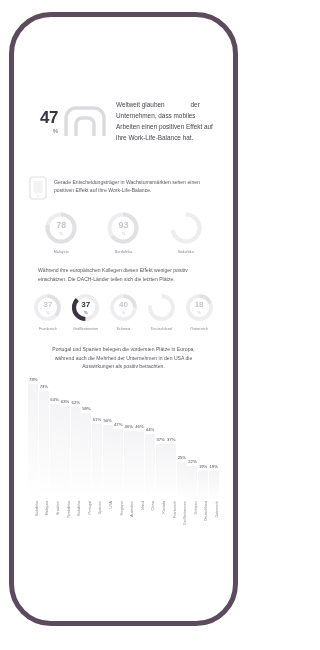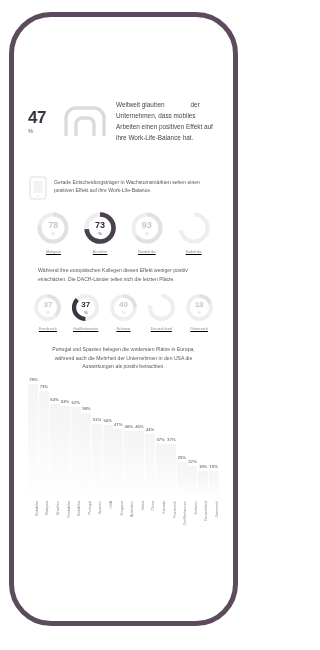--- a/index.html
+++ b/index.html
@@ -55,21 +55,21 @@
   .hero {
     display: flex;
     align-items: center;
     margin-top: 74px;
     gap: 4px;
   }
 
   .hero-num {
     flex: 0 0 auto;
     width: 30px;
-    text-align: left;
+    text-align: right;
     color: #3b3440;
   }
   .hero-num .n {
     font-size: 17px;
     font-weight: bold;
     letter-spacing: -0.5px;
     line-height: 1;
   }
   .hero-num .pct {
     font-size: 6px;
@@ -110,21 +110,20 @@
     padding-top: 3px;
   }
 
   
   .donut-row {
     display: flex;
     justify-content: space-between;
     align-items: flex-end;
     margin-top: 10px;
     padding: 0 2px;
-    text-decoration: underline;
   }
   .donut-row.five { padding: 0 1px; }
 
   .donut-cell {
     display: flex;
     flex-direction: column;
     align-items: center;
     flex: 1 1 0;
   }
 
@@ -289,33 +288,20 @@
               <circle cx="17" cy="17" r="13.5" fill="none" stroke="#e2e0e4" stroke-width="4" stroke-dasharray="66.2 84.8" stroke-linecap="butt"></circle>
             </svg>
             <div class="donut-val">
               <span class="v">78</span>
               <span class="s">%</span>
             </div>
           </div>
           <div class="donut-label">Malaysia</div>
         </div>
 
-        <div class="donut-cell">
-          <div class="donut active">
-            <svg width="34" height="34" viewBox="0 0 34 34">
-              <circle cx="17" cy="17" r="13.5" fill="none" stroke="#eeedef" stroke-width="4.6"></circle>
-              <circle cx="17" cy="17" r="13.5" fill="none" stroke="#4a4050" stroke-width="4.6" stroke-dasharray="62 22.8" stroke-linecap="butt"></circle>
-            </svg>
-            <div class="donut-val">
-              <span class="v">73</span>
-              <span class="s">%</span>
-            </div>
-          </div>
-          <div class="donut-label">Brasilien</div>
-        </div>
 
         <div class="donut-cell">
           <div class="donut">
             <svg width="34" height="34" viewBox="0 0 34 34">
               <circle cx="17" cy="17" r="13.5" fill="none" stroke="#eeedef" stroke-width="4"></circle>
               <circle cx="17" cy="17" r="13.5" fill="none" stroke="#e2e0e4" stroke-width="4" stroke-dasharray="54.3 96.7" stroke-linecap="butt"></circle>
             </svg>
             <div class="donut-val">
               <span class="v">93</span>
               <span class="s">%</span>

